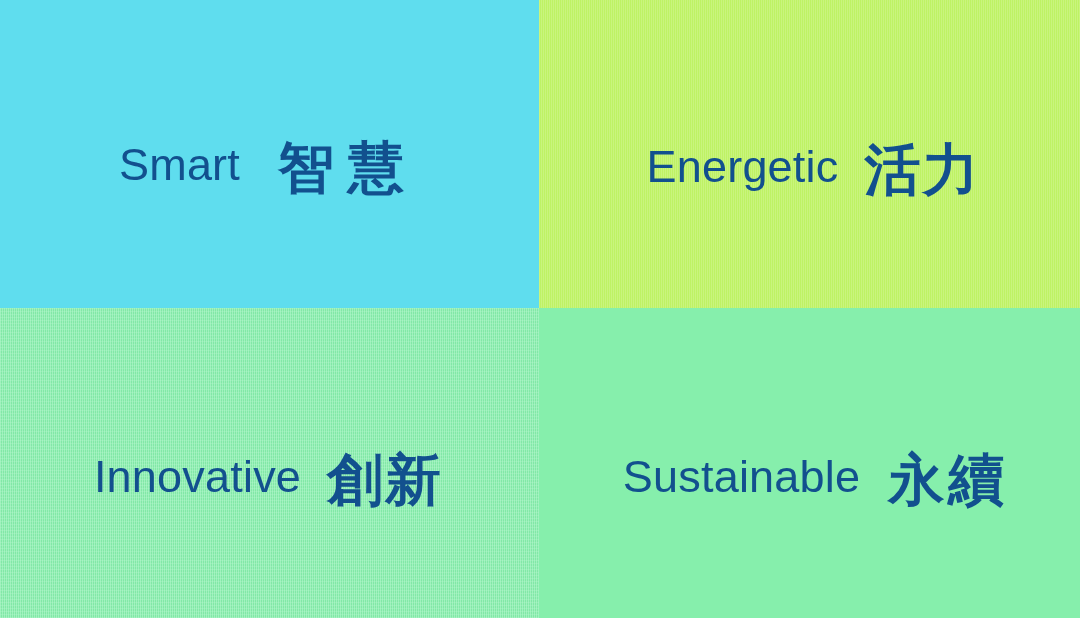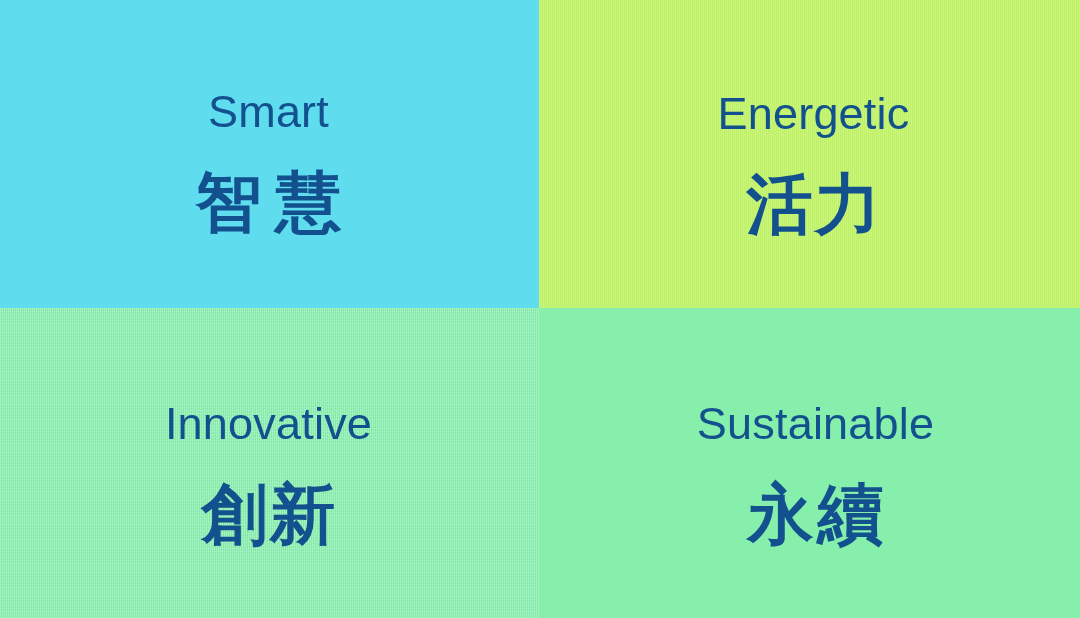--- a/index.html
+++ b/index.html
@@ -57,37 +57,37 @@
         rgba(255,255,255,0.30) 1px,
         rgba(0,0,0,0.03) 1px,
         rgba(0,0,0,0.03) 3px);
   }
   .quadrant.tex-none .texture { opacity: 0; }
 
   .stack {
     position: relative;
     z-index: 2;
     display: flex;
-    flex-direction: column;
+    flex-direction: row;
     align-items: center;
     line-height: 1;
     text-align: center;
     gap: 24px;
   }
 
   .label-en {
     font-size: 45px;
     font-weight: 400;
     letter-spacing: 0.2px;
     line-height: 1.0;
     white-space: nowrap;
   }
 
   .label-zh {
-    font-size: 66px;
+    font-size: 56px;
     font-weight: 700;
     letter-spacing: 6px;
     line-height: 1.08;
     margin-top: 9px;
     padding-left: 6px; 
     white-space: nowrap;
   }
 
   
   #q-smart .stack       { transform: translate(-1px, 10px); }

